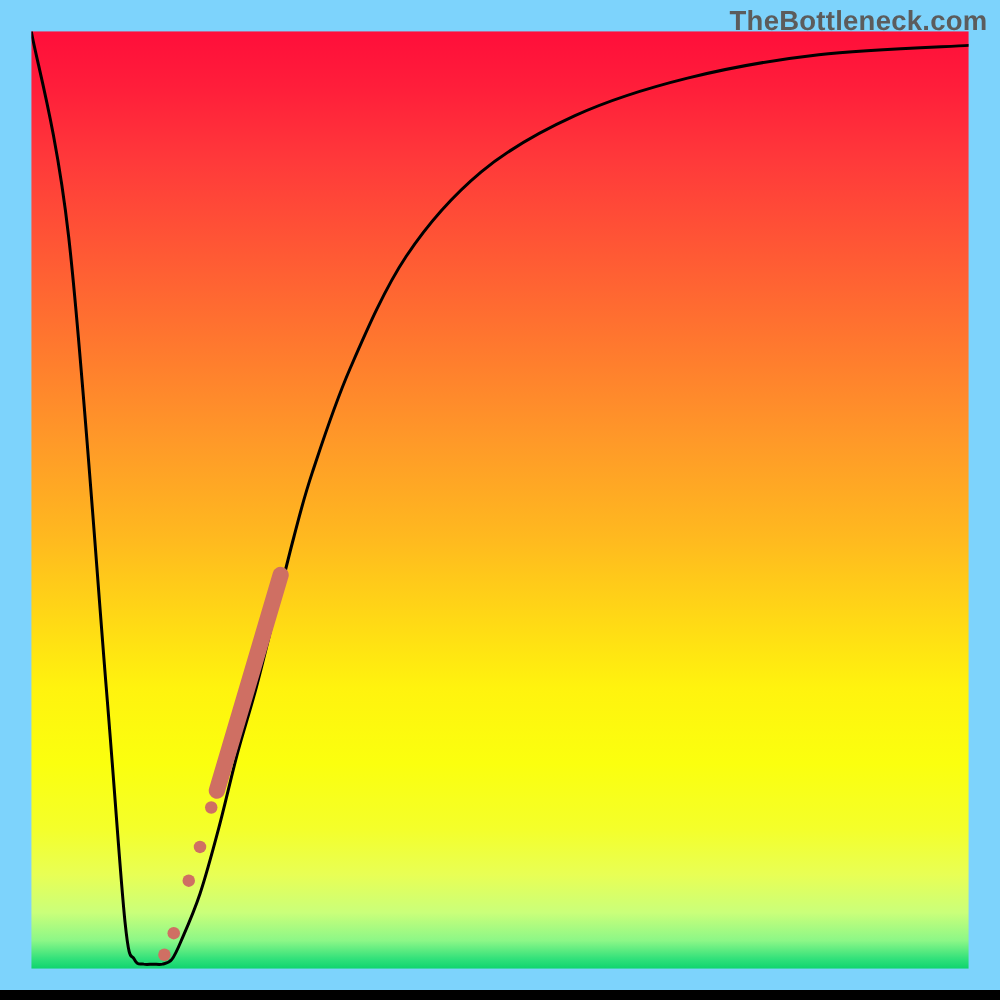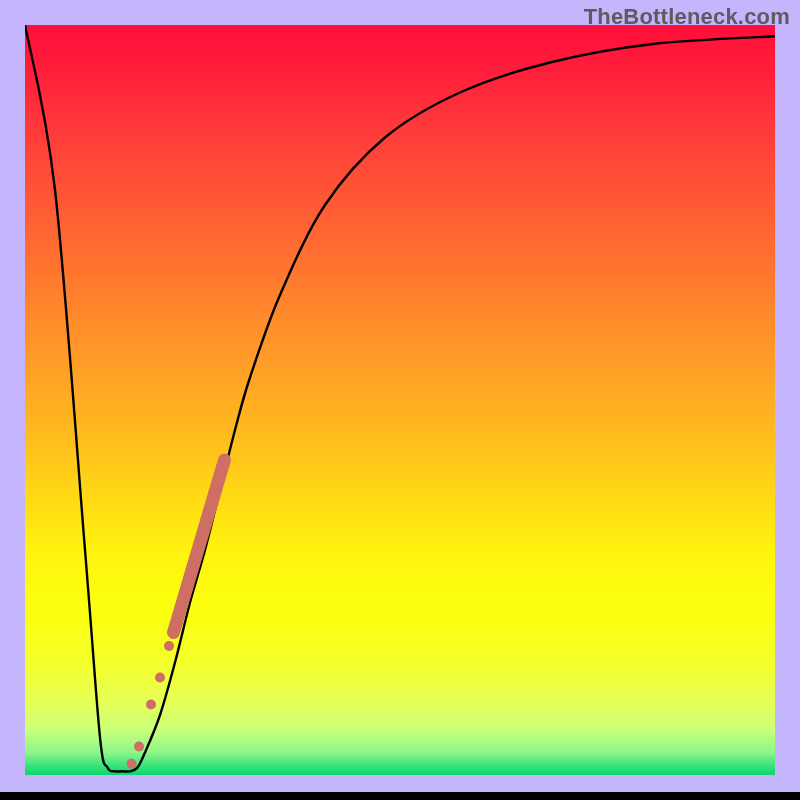--- a/index.html
+++ b/index.html
@@ -9,21 +9,21 @@
     height: 800px;
     overflow: hidden;
     background: #000;
   }
   .frame {
     position: absolute;
     top: 0;
     left: 0;
     width: 800px;
     height: 792px;
-    background: #c4b5fd;
+    background: #7dd3fc;
   }
   .plot {
     position: absolute;
     top: 25px;
     left: 25px;
     width: 750px;
     height: 750px;
     overflow: hidden;
   }
   .grad {

